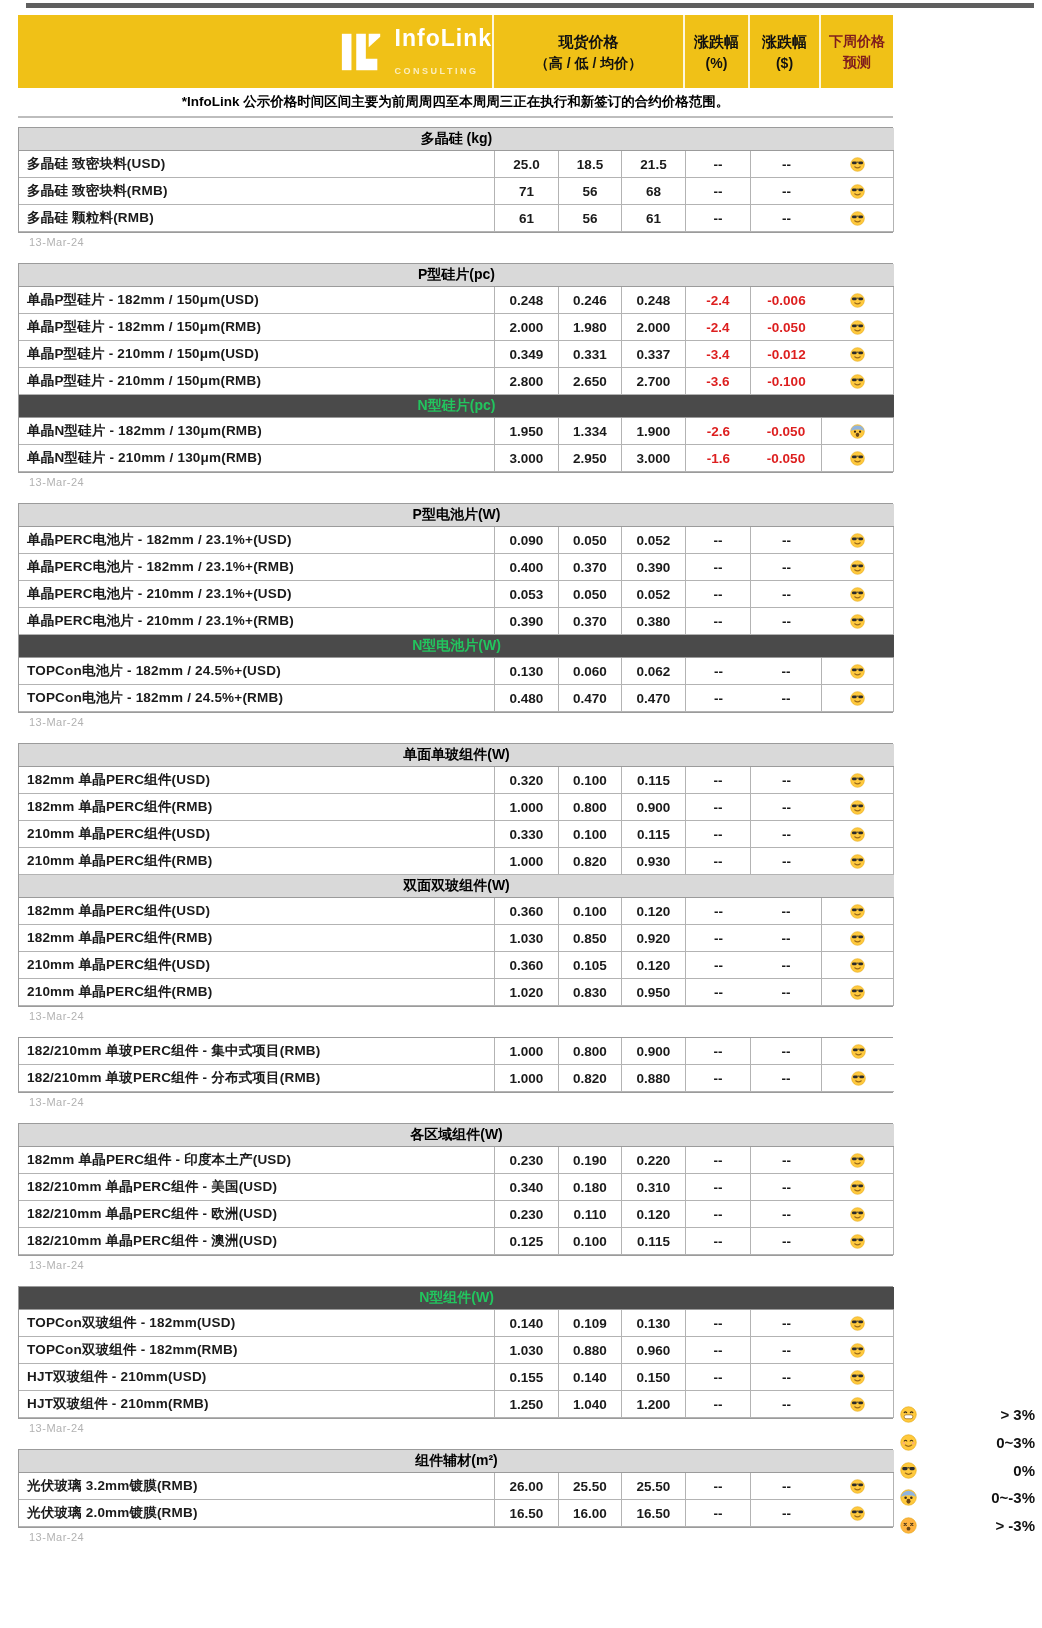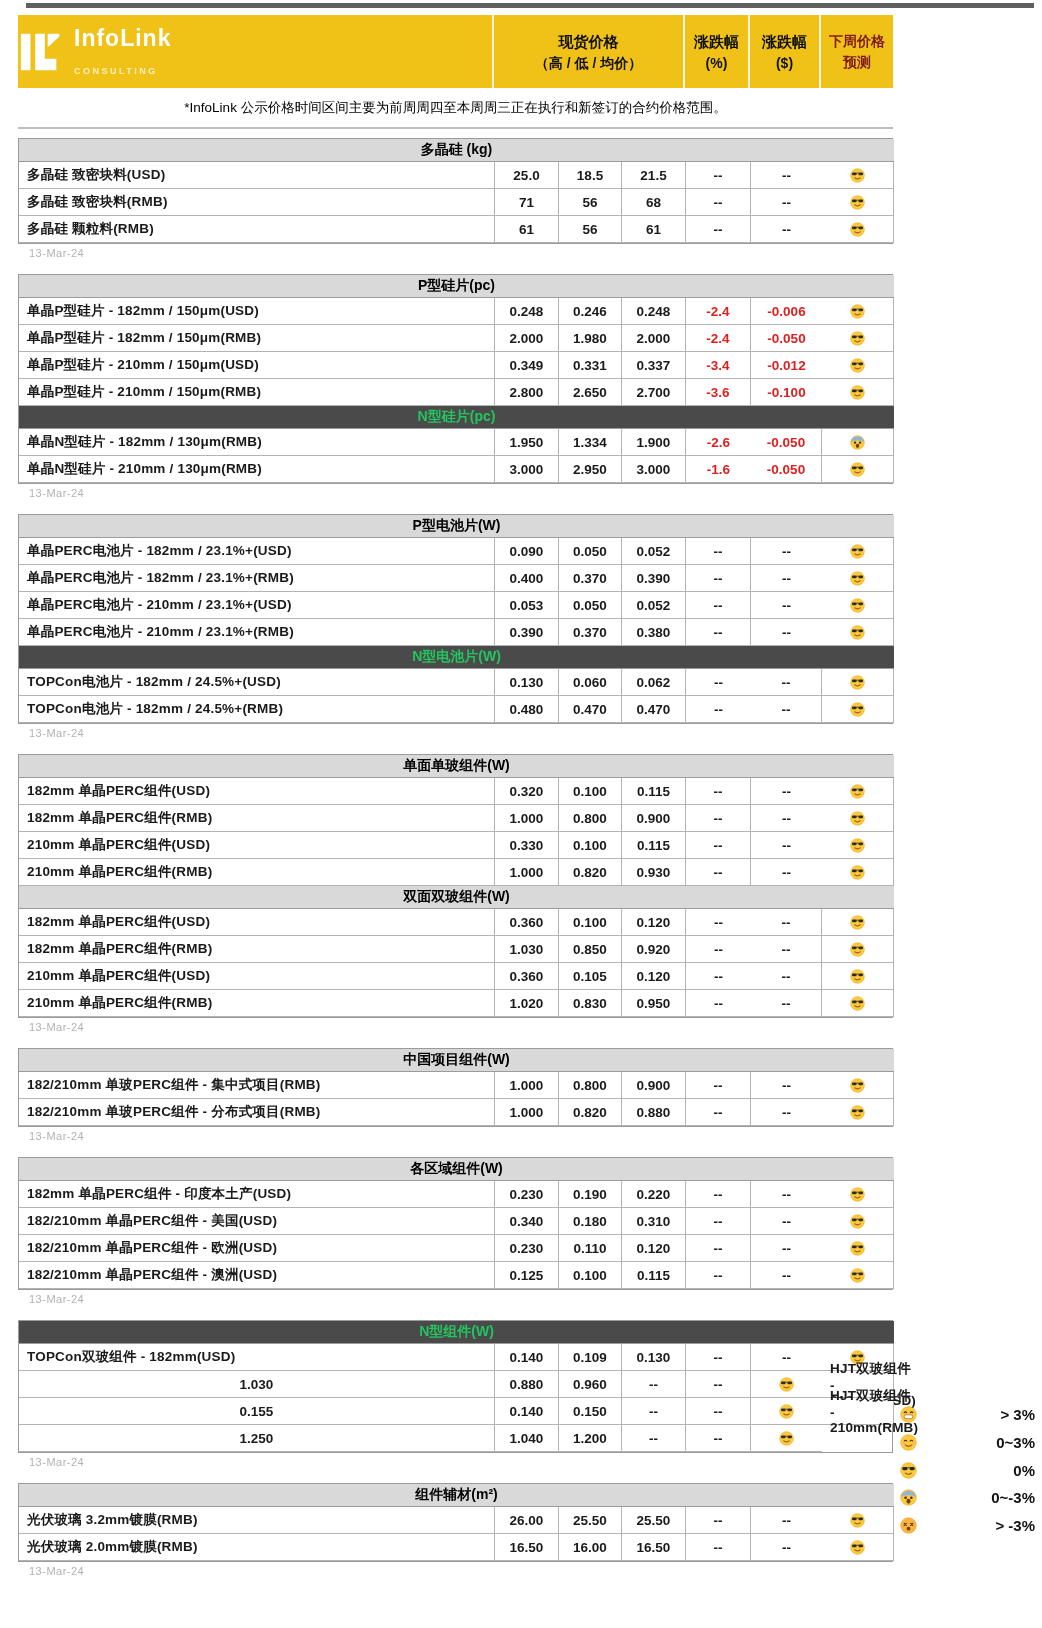--- a/index.html
+++ b/index.html
@@ -6,31 +6,31 @@
   html,body { width:1042px; height:1628px; background:#fff; overflow:hidden;
               font-family:"Liberation Sans","DejaVu Sans",sans-serif; }
   .top-strip { position:absolute; top:3px; left:26px; right:8px; height:5px; background:#5f5f5f; }
   .sheet { position:absolute; top:15px; left:18px; width:875px; }
 
   
   .hdr { display:grid; grid-template-columns:476px 191px 65px 71px 72px; height:73px; }
   .hdr > div { display:flex; flex-direction:column; justify-content:center; align-items:center;
                border-right:2px solid rgba(255,255,255,.85); }
   .hdr > div:last-child { border-right:none; }
-  .hdr .brand-cell { align-items:flex-start; }
+  .hdr .brand-cell { align-items:flex-end; }
   .hdr .l1 { font-size:15px; font-weight:bold; color:#111; line-height:1.55; }
   .hdr .l2 { font-size:14px; font-weight:bold; color:#111; line-height:1.35; }
   .fc-hdr { font-size:14px; font-weight:bold; color:#7f1d1d; width:64px; text-align:center; line-height:1.5; }
   .brand { display:flex; align-items:center; gap:10px; }
   .brand-text .nm { color:#fff; font-size:23px; font-weight:bold; letter-spacing:1px; line-height:1; }
   .brand-text .sub { color:rgba(255,255,255,.72); font-size:9px; font-weight:bold; letter-spacing:2.5px; margin-top:16px; }
 
   
-  .note { height:41px; display:flex; align-items:center; justify-content:center;
-          font-size:13.5px; font-weight:normal; color:#000; border-bottom:2px solid #bdbdbd; background:#fff; }
+  .note { height:30px; display:flex; align-items:center; justify-content:center;
+          font-size:13.5px; font-weight:bold; color:#000; border-bottom:2px solid #bdbdbd; background:#fff; }
 
   
   .block { margin-top:9px; }
   .grid  { display:grid; grid-template-columns:476px 64px 63px 64px 65px 71px 72px;
            border:1px solid #9b9b9b; background:#fff; }
   .sec-hdr { grid-column:1/-1; height:23px; background:#d9d9d9; color:#000;
              display:flex; align-items:center; justify-content:center;
              font-size:14px; font-weight:bold; border-bottom:1px solid #9b9b9b; }
   .sec-hdr.dark { background:#4a4a4a; color:#22c55e; }
   .cell { height:27px; display:flex; align-items:center; justify-content:center;
@@ -502,21 +502,20 @@
       <rect x="6.9" y="5" width="2.2" height="0.9" fill="#2b2b2b"></rect>
                 <path d="M5 10.4 Q8 12.8 11 10.4" stroke="#9a6a1a" stroke-width="1.1" fill="none" stroke-linecap="round"></path>
               </svg>
             </span>
           </div>
         </div>
         <div class="date">13-Mar-24</div>
       </div>
       <div class="block">
         <div class="grid">
-          <div class="sec-hdr">中国项目组件(W)</div>
           <div class="cell lbl">182/210mm 单玻PERC组件 - 集中式项目(RMB)</div>
           <div class="cell">1.000</div>
           <div class="cell">0.800</div>
           <div class="cell">0.900</div>
           <div class="cell">--</div>
           <div class="cell">--</div>
           <div class="cell">
             <span class="emj">
               <svg width="15" height="15" viewBox="0 0 16 16">
                 <circle cx="8" cy="8" r="7.3" fill="#FFC93D" stroke="#E3A815" stroke-width="0.6"></circle>
@@ -634,20 +633,21 @@
             <span class="emj">
               <svg width="15" height="15" viewBox="0 0 16 16">
                 <circle cx="8" cy="8" r="7.3" fill="#FFC93D" stroke="#E3A815" stroke-width="0.6"></circle>
                 <rect x="2.1" y="4.7" width="5" height="3" rx="1.4" fill="#2b2b2b"></rect>
       <rect x="8.9" y="4.7" width="5" height="3" rx="1.4" fill="#2b2b2b"></rect>
       <rect x="6.9" y="5" width="2.2" height="0.9" fill="#2b2b2b"></rect>
                 <path d="M5 10.4 Q8 12.8 11 10.4" stroke="#9a6a1a" stroke-width="1.1" fill="none" stroke-linecap="round"></path>
               </svg>
             </span>
           </div>
+          <div class="cell lbl">TOPCon双玻组件 - 182mm(RMB)</div>
           <div class="cell">1.030</div>
           <div class="cell">0.880</div>
           <div class="cell">0.960</div>
           <div class="cell">--</div>
           <div class="cell">--</div>
           <div class="cell">
             <span class="emj">
               <svg width="15" height="15" viewBox="0 0 16 16">
                 <circle cx="8" cy="8" r="7.3" fill="#FFC93D" stroke="#E3A815" stroke-width="0.6"></circle>
                 <rect x="2.1" y="4.7" width="5" height="3" rx="1.4" fill="#2b2b2b"></rect>

